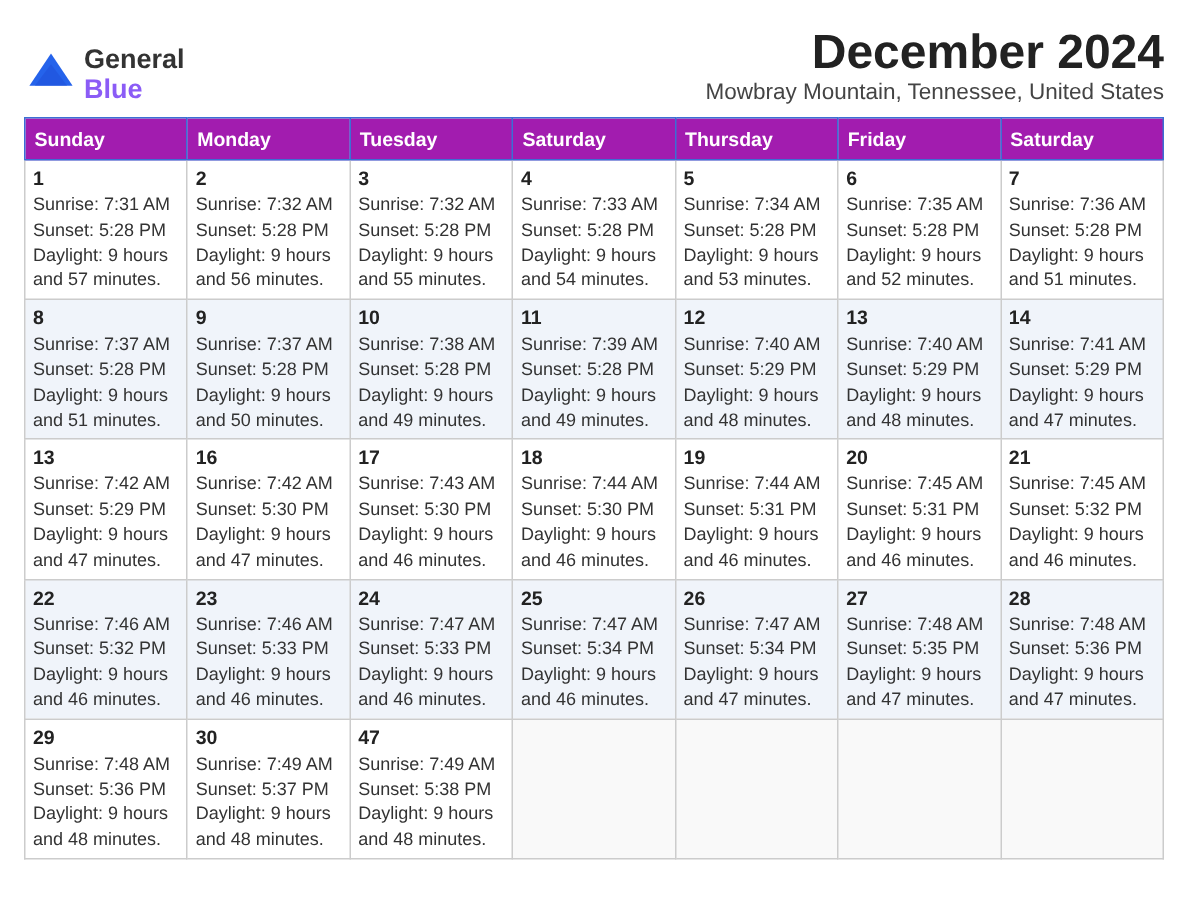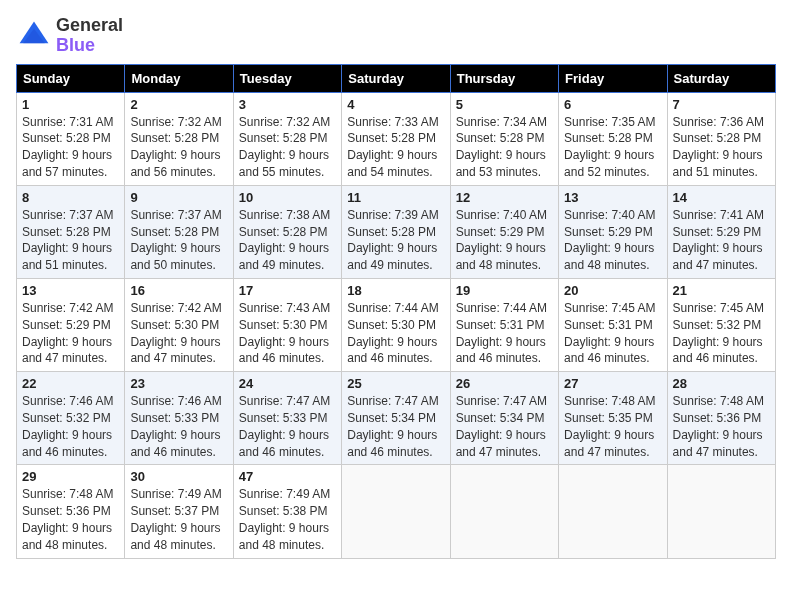--- a/index.html
+++ b/index.html
@@ -44,21 +44,21 @@
       font-size: 15px;
       color: #444;
     }
     .calendar-table {
       width: 100%;
       border-collapse: collapse;
       margin-top: 8px;
       font-size: 11px;
     }
     .calendar-table th {
-      background-color: #000000;
+      background-color: #a21caf;
       color: #fff;
       text-align: left;
       padding: 6px 6px;
       font-size: 13px;
       font-weight: bold;
       border: 1px solid #3b6fd4;
     }
     .calendar-table td {
       vertical-align: top;
       border: 1px solid #ccc;
@@ -94,20 +94,22 @@
     <svg class="logo-icon" viewBox="0 0 40 40" xmlns="http://www.w3.org/2000/svg">
       <polygon points="20,4 36,28 4,28" fill="#2563eb"></polygon>
       <polygon points="20,12 32,28 8,28" fill="#1d4ed8" opacity="0.5"></polygon>
     </svg>
     <div class="logo-text">
       <span class="general">General</span><br>
       <span class="blue">Blue</span>
     </div>
   </div>
   <div class="title-block">
+    <div class="month-title">December 2024</div>
+    <div class="location-title">Mowbray Mountain, Tennessee, United States</div>
   </div>
 </div>
 
 <table class="calendar-table">
   <thead>
     <tr>
     <th>Sunday</th>
         <th>Monday</th>
         <th>Tuesday</th>
         <th>Saturday</th>

